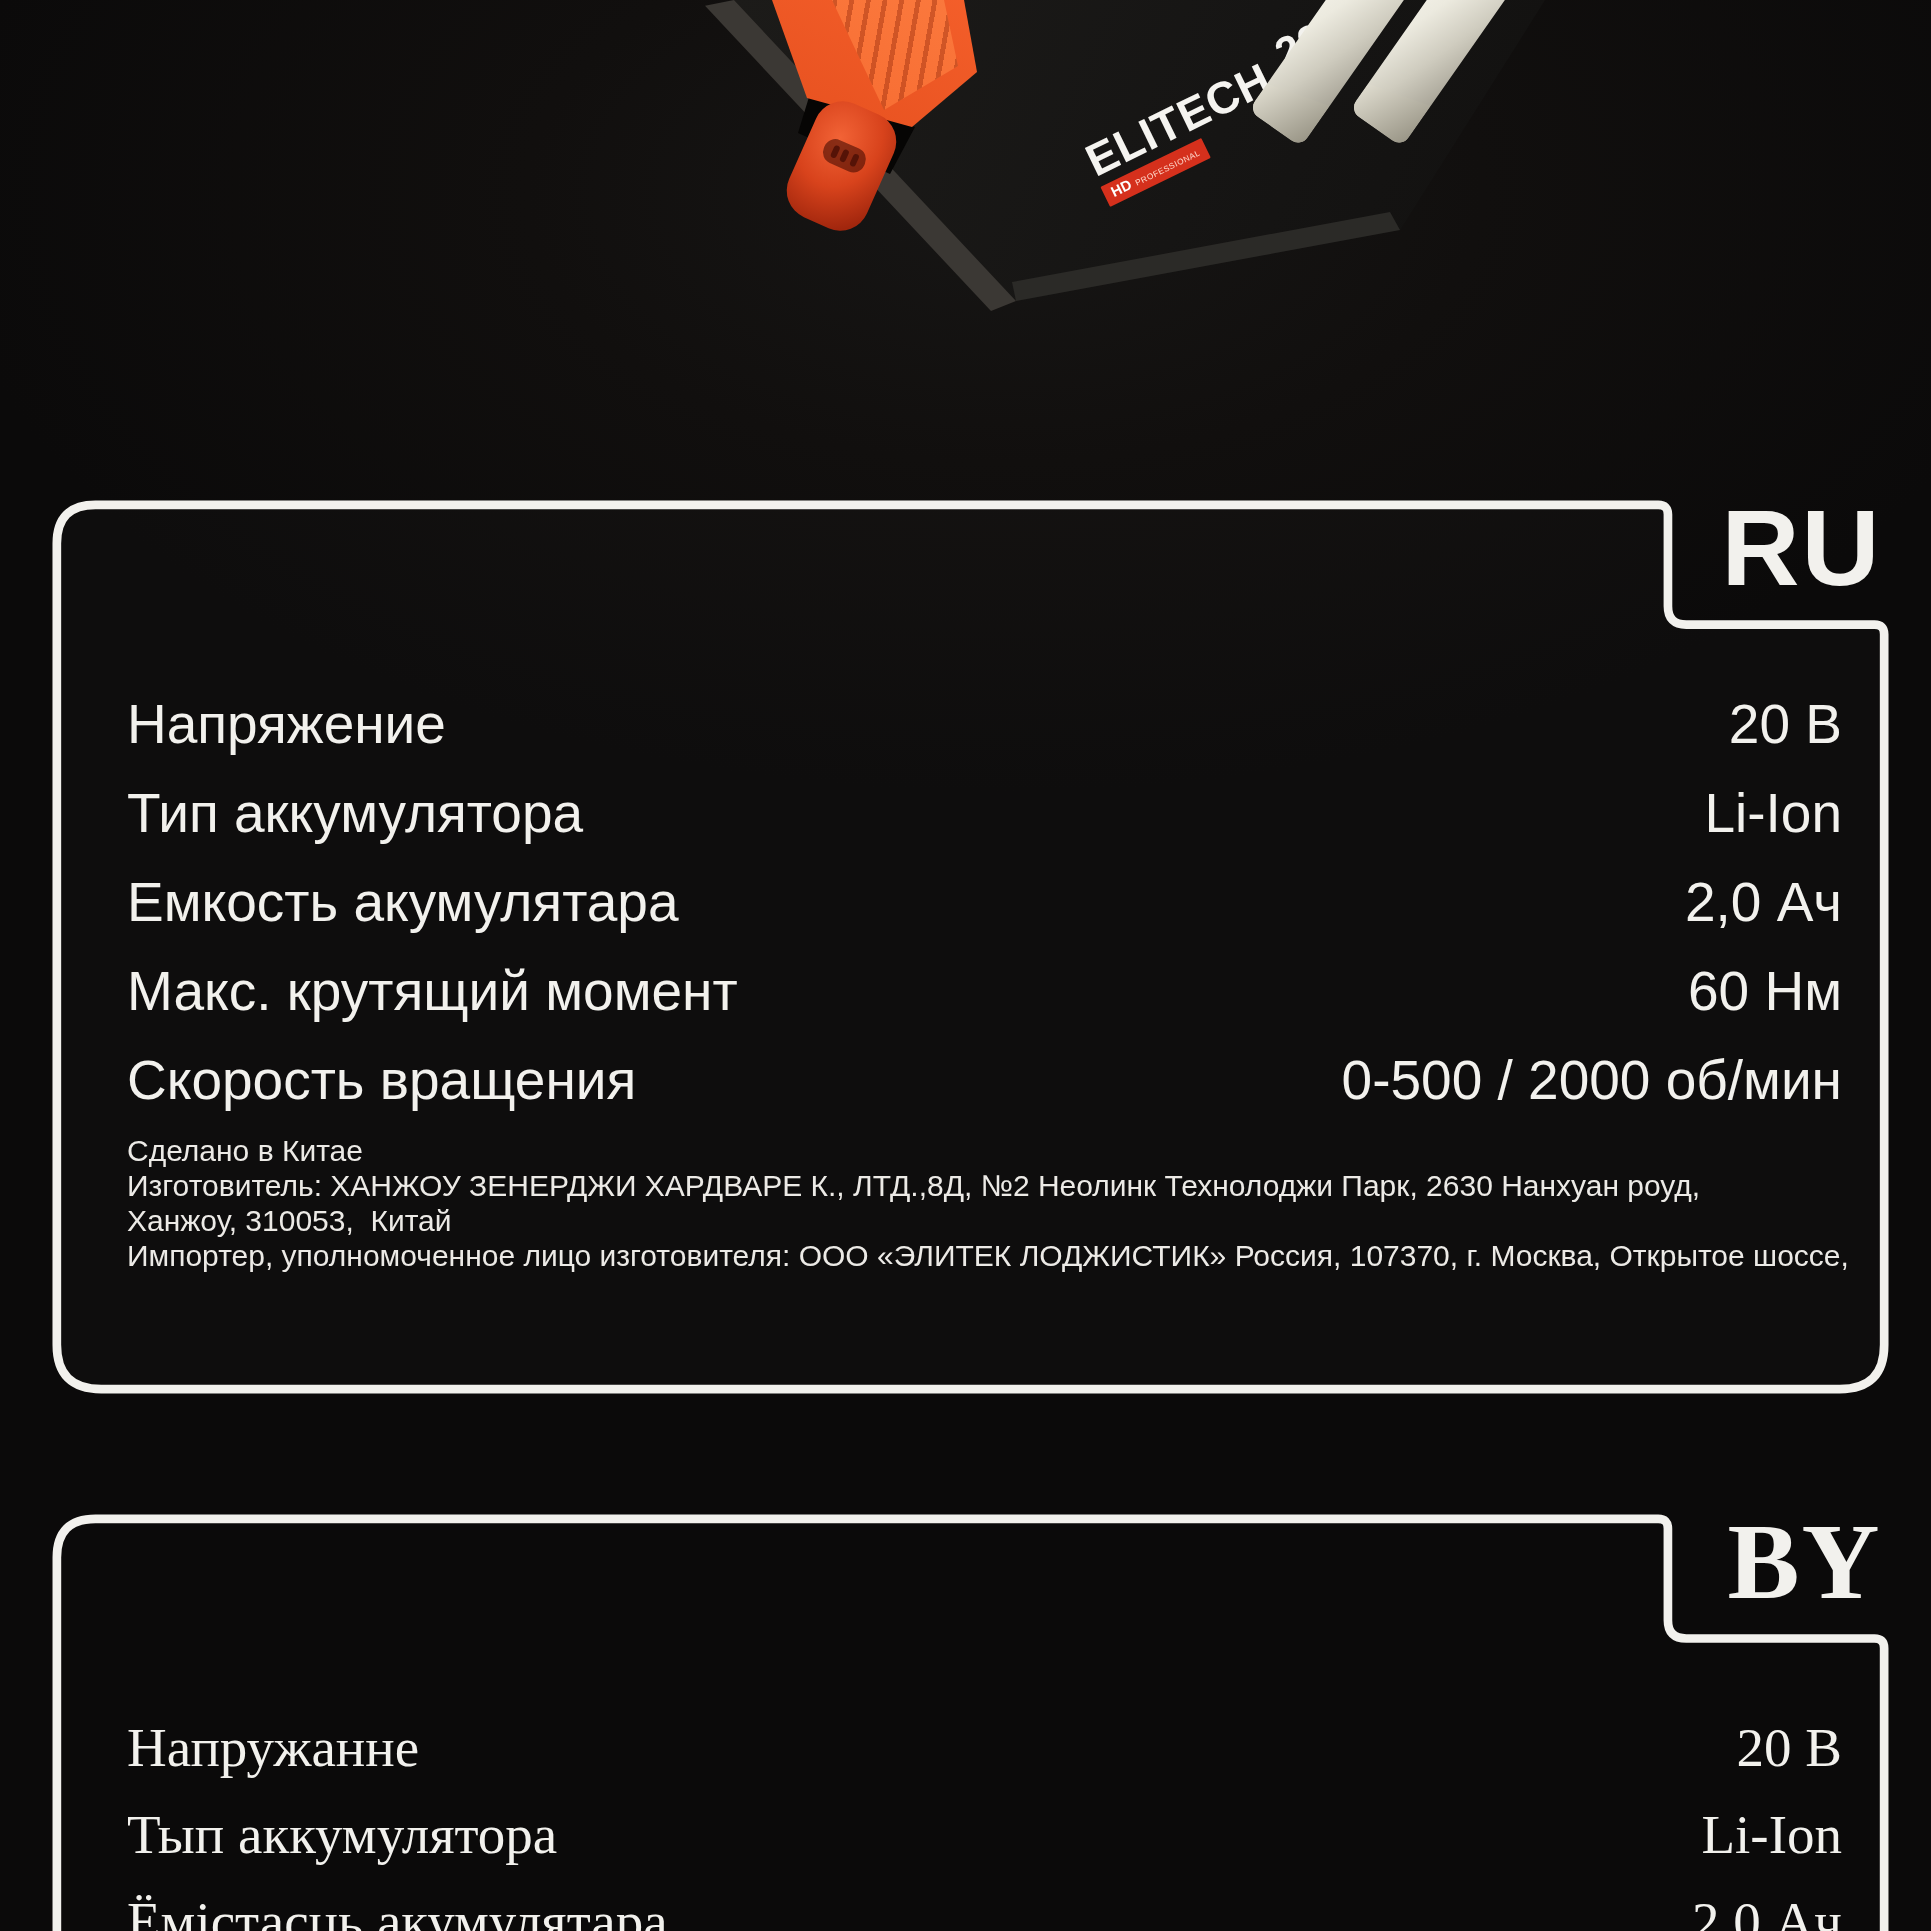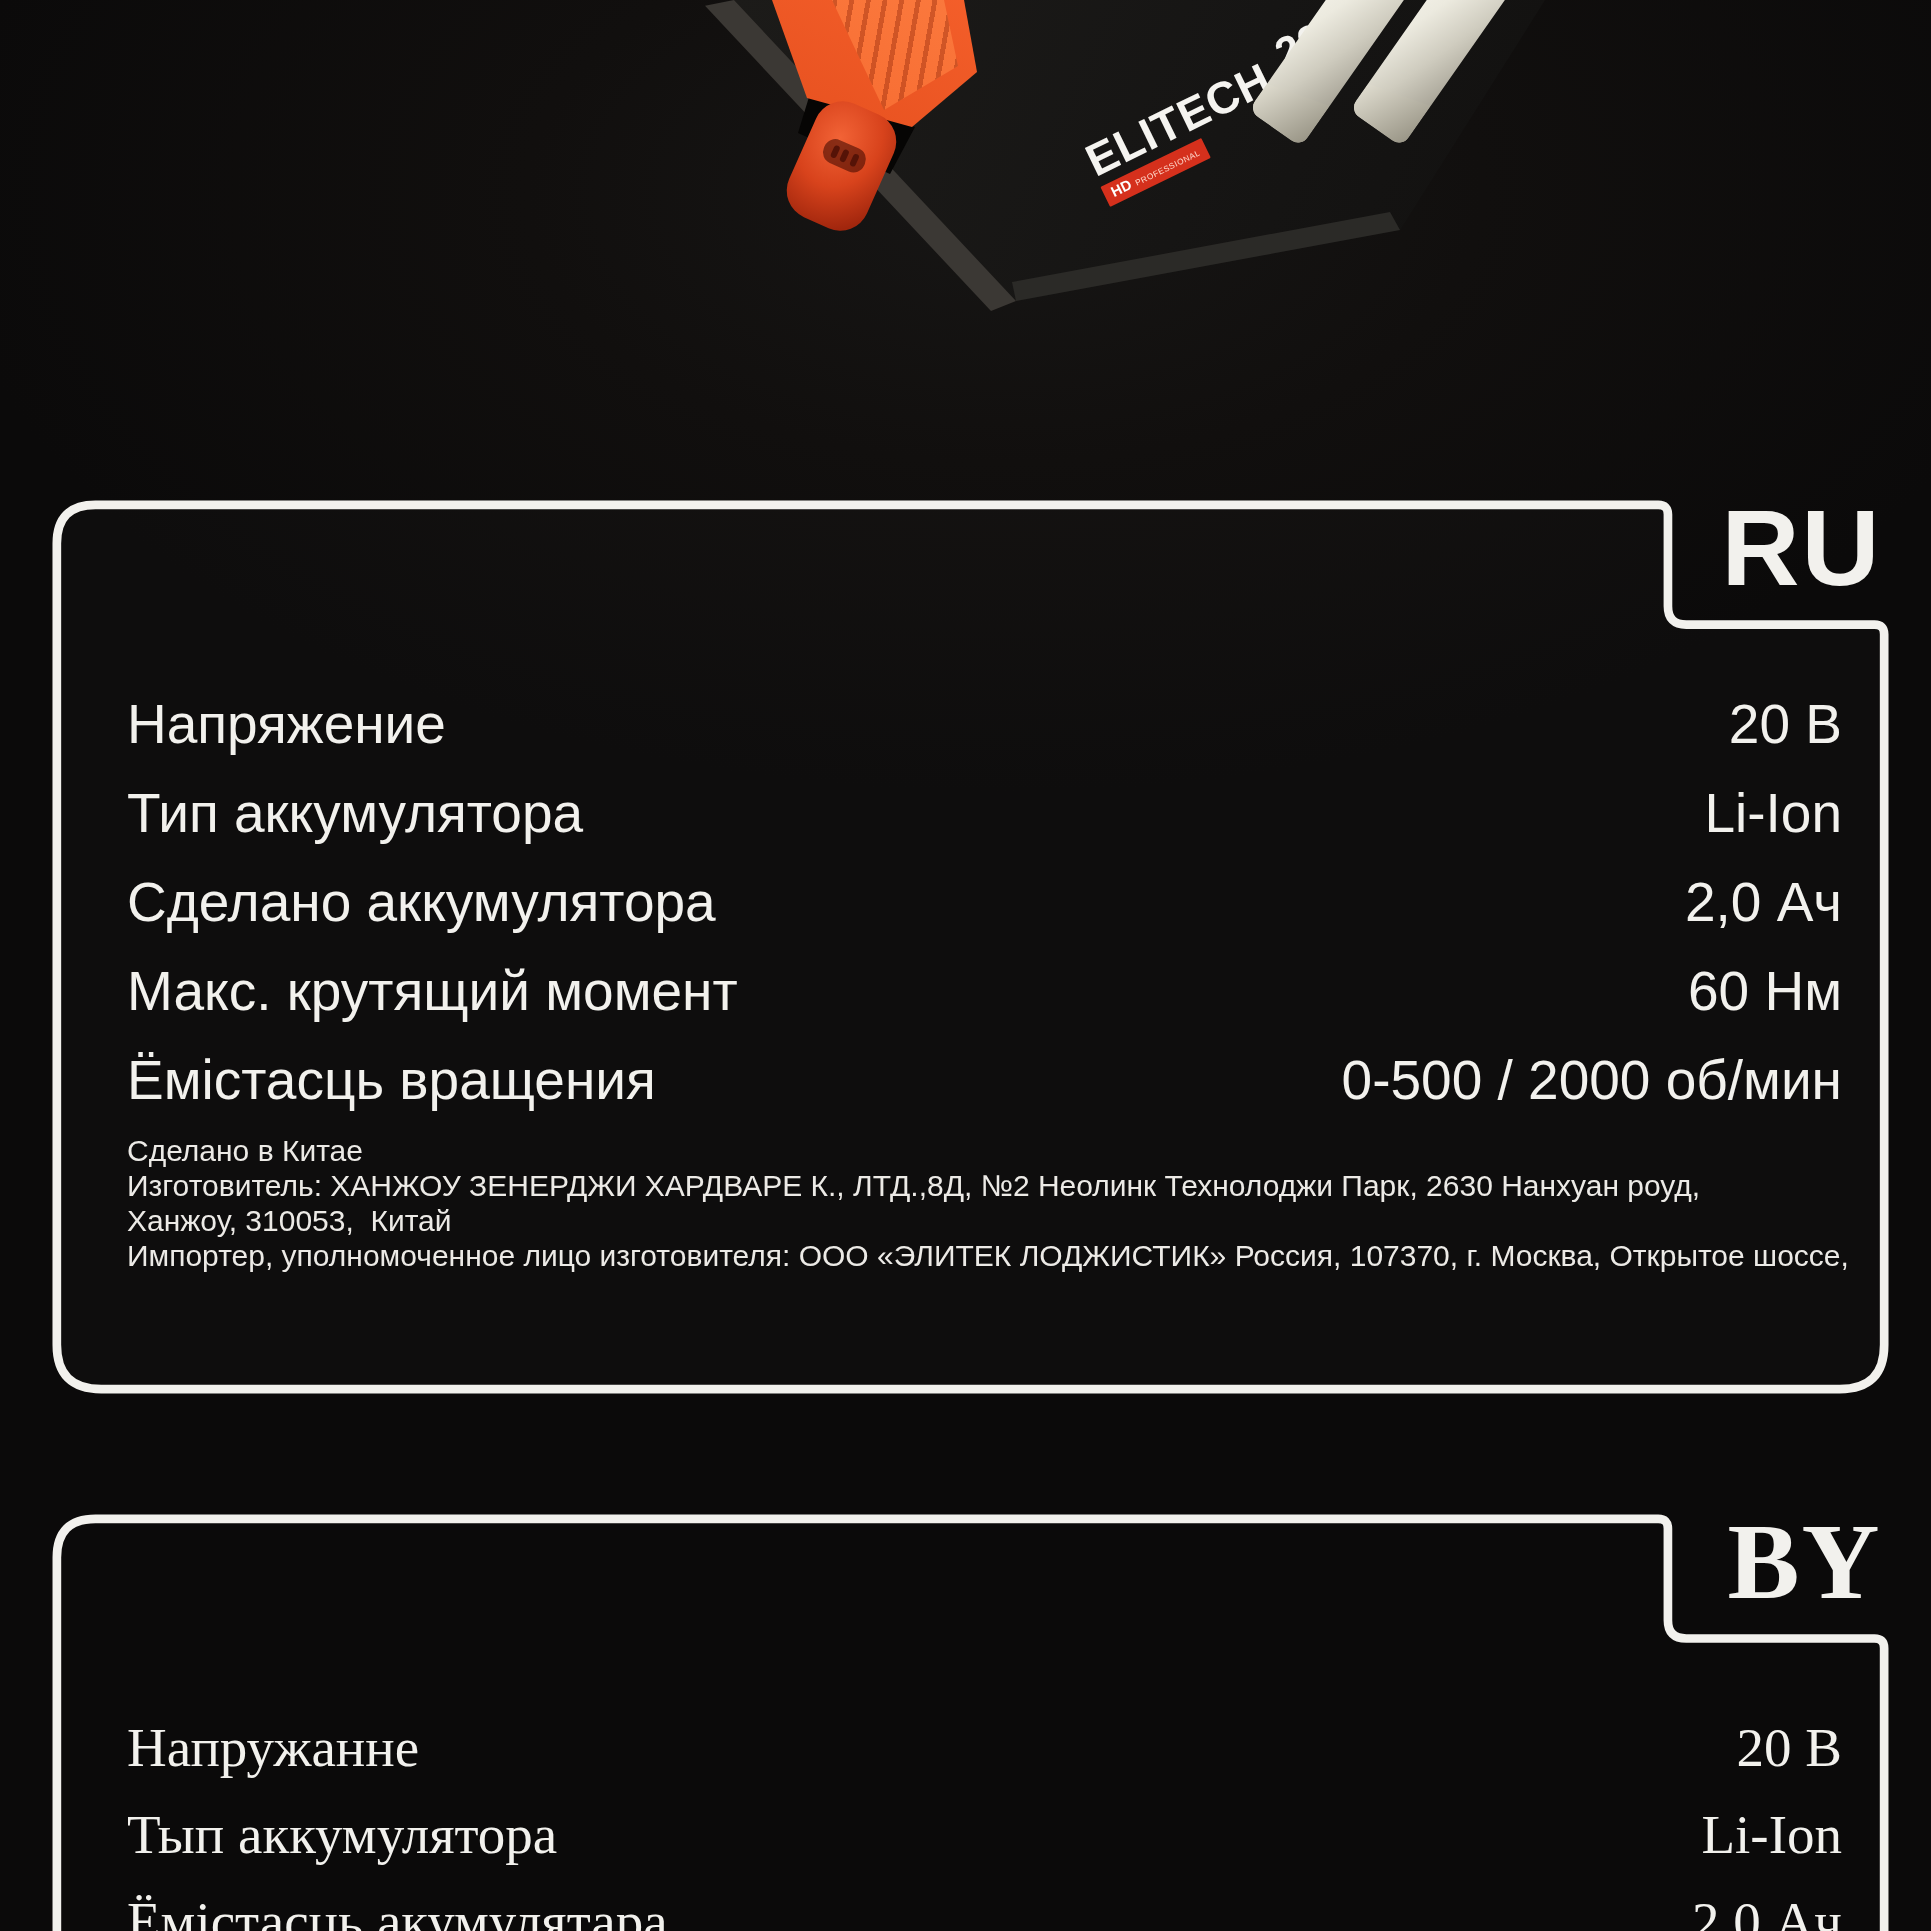--- a/index.html
+++ b/index.html
@@ -107,29 +107,29 @@
     <div class="specs">
       <div class="spec-row">
         <span class="spec-label">Напряжение</span>
         <span class="spec-value">20 В</span>
       </div>
       <div class="spec-row">
         <span class="spec-label">Тип аккумулятора</span>
         <span class="spec-value">Li-Ion</span>
       </div>
       <div class="spec-row">
-        <span class="spec-label">Сделано аккумулятора</span>
+        <span class="spec-label">Емкость акумулятара</span>
         <span class="spec-value">2,0 Ач</span>
       </div>
       <div class="spec-row">
         <span class="spec-label">Макс. крутящий момент</span>
         <span class="spec-value">60 Нм</span>
       </div>
       <div class="spec-row">
-        <span class="spec-label">Ёмістасць вращения</span>
+        <span class="spec-label">Скорость вращения</span>
         <span class="spec-value">0-500 / 2000 об/мин</span>
       </div>
     </div>
     <div class="fine">
       <div class="fine-line">Сделано в Китае</div>
       <div class="fine-line">Изготовитель: ХАНЖОУ ЗЕНЕРДЖИ ХАРДВАРЕ К., ЛТД.,8Д, №2 Неолинк Технолоджи Парк, 2630 Нанхуан роуд,</div>
       <div class="fine-line">Ханжоу, 310053,  Китай</div>
       <div class="fine-line">Импортер, уполномоченное лицо изготовителя: ООО «ЭЛИТЕК ЛОДЖИСТИК» Россия, 107370, г. Москва, Открытое шоссе,</div>
     </div>
   </section>

